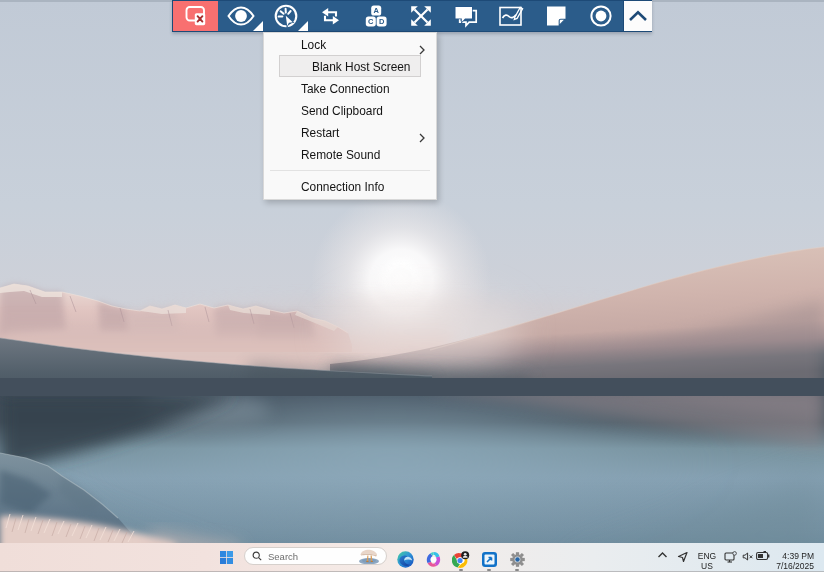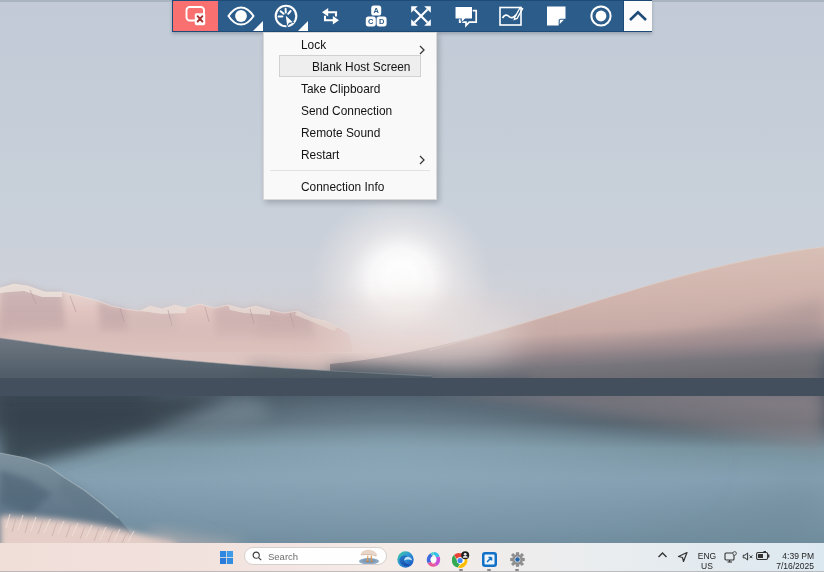--- a/index.html
+++ b/index.html
@@ -273,26 +273,26 @@
       <path d="M3,11 L11,3.4 L19,11" fill="none" stroke="#1d4a77" stroke-width="2.6"></path>
     </svg>
   </div>
 </div>
 
 <div id="menu">
   <div class="mi">Lock<span class="arr"><svg width="6" height="10" viewBox="0 0 6 10">
           <path d="M1,1 L5,5 L1,9" fill="none" stroke="#3a3a3a" stroke-width="1.3"></path>
         </svg></span></div>
   <div class="mi hl">Blank Host Screen</div>
-  <div class="mi">Take Clipboard</div>
-  <div class="mi">Send Connection</div>
-  <div class="mi">Remote Sound</div>
+  <div class="mi">Take Connection</div>
+  <div class="mi">Send Clipboard</div>
   <div class="mi">Restart<span class="arr"><svg width="6" height="10" viewBox="0 0 6 10">
           <path d="M1,1 L5,5 L1,9" fill="none" stroke="#3a3a3a" stroke-width="1.3"></path>
         </svg></span></div>
+  <div class="mi">Remote Sound</div>
   <div class="msep"></div>
   <div class="mi">Connection Info</div>
 </div>
 
 <div id="taskbar">
   <div style="position:absolute;left:0;top:28px;width:824px;height:1px;background:rgba(150,148,150,0.55);"></div>
   <div class="tico" style="left:219px;width:14px;">
     <svg width="13" height="13" viewBox="0 0 13 13">
       <rect x="0" y="0" width="6.1" height="6.1" fill="#2e87e0"></rect>
       <rect x="6.9" y="0" width="6.1" height="6.1" fill="#3c9ae8"></rect>

